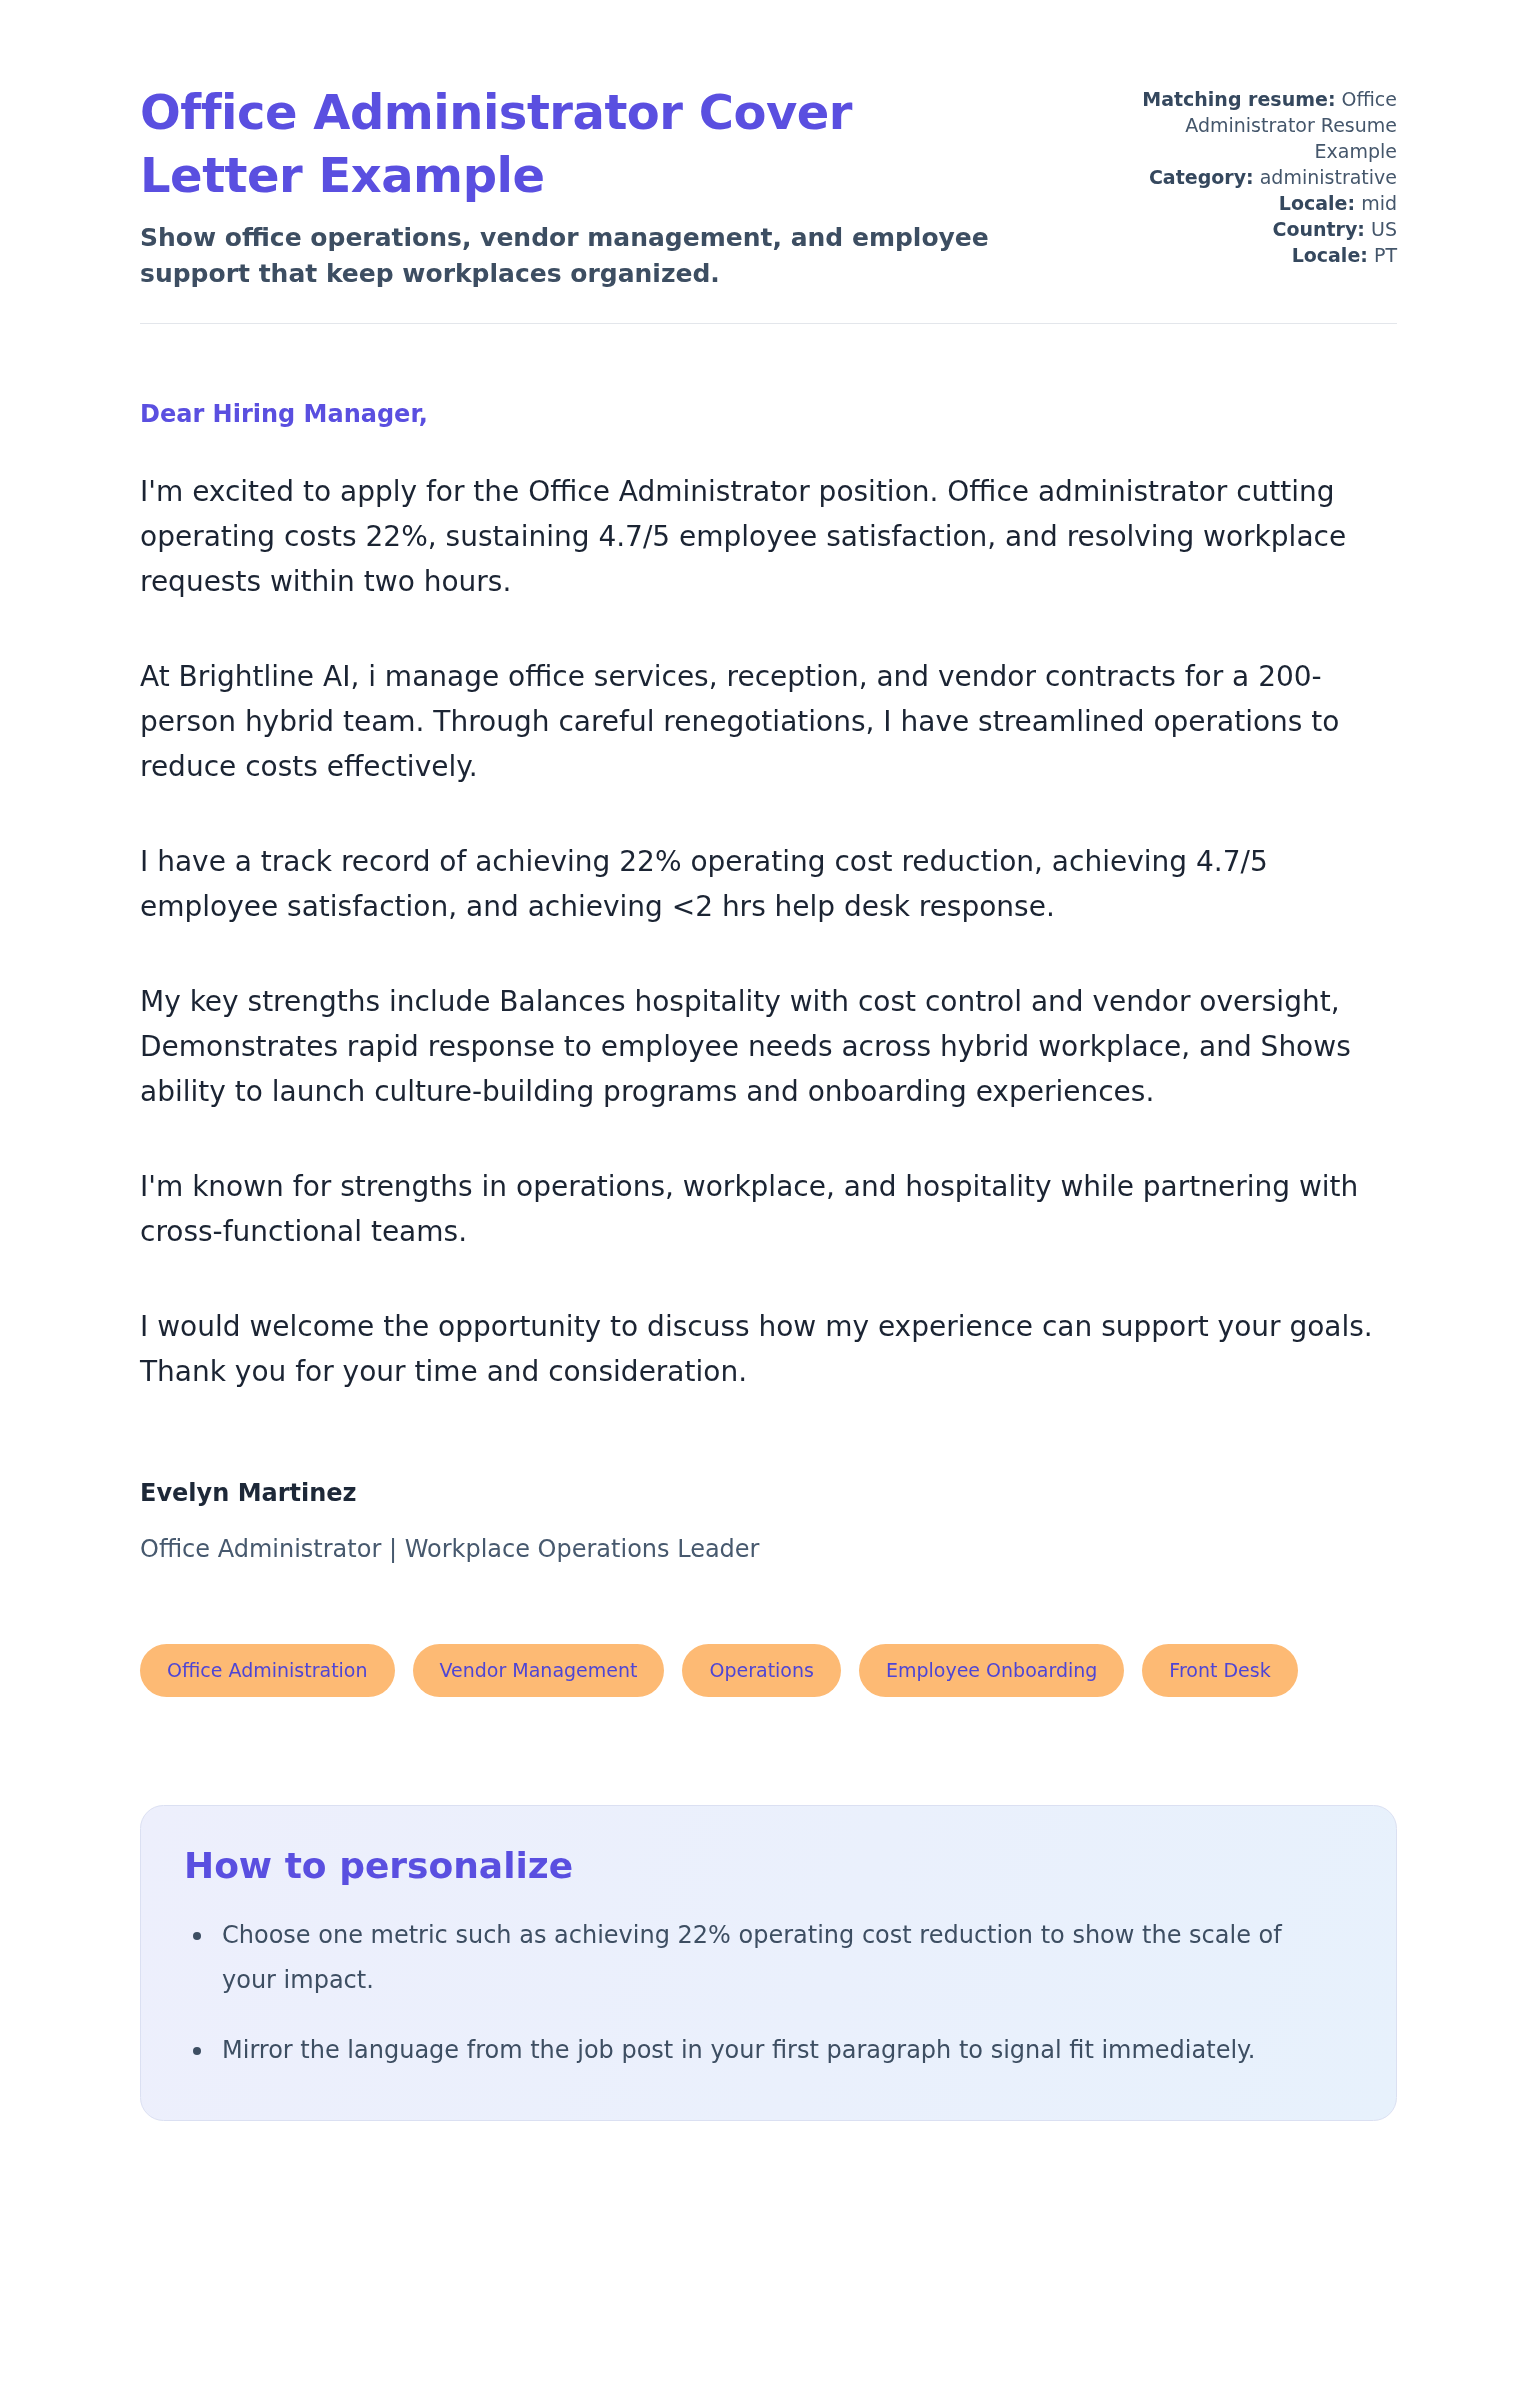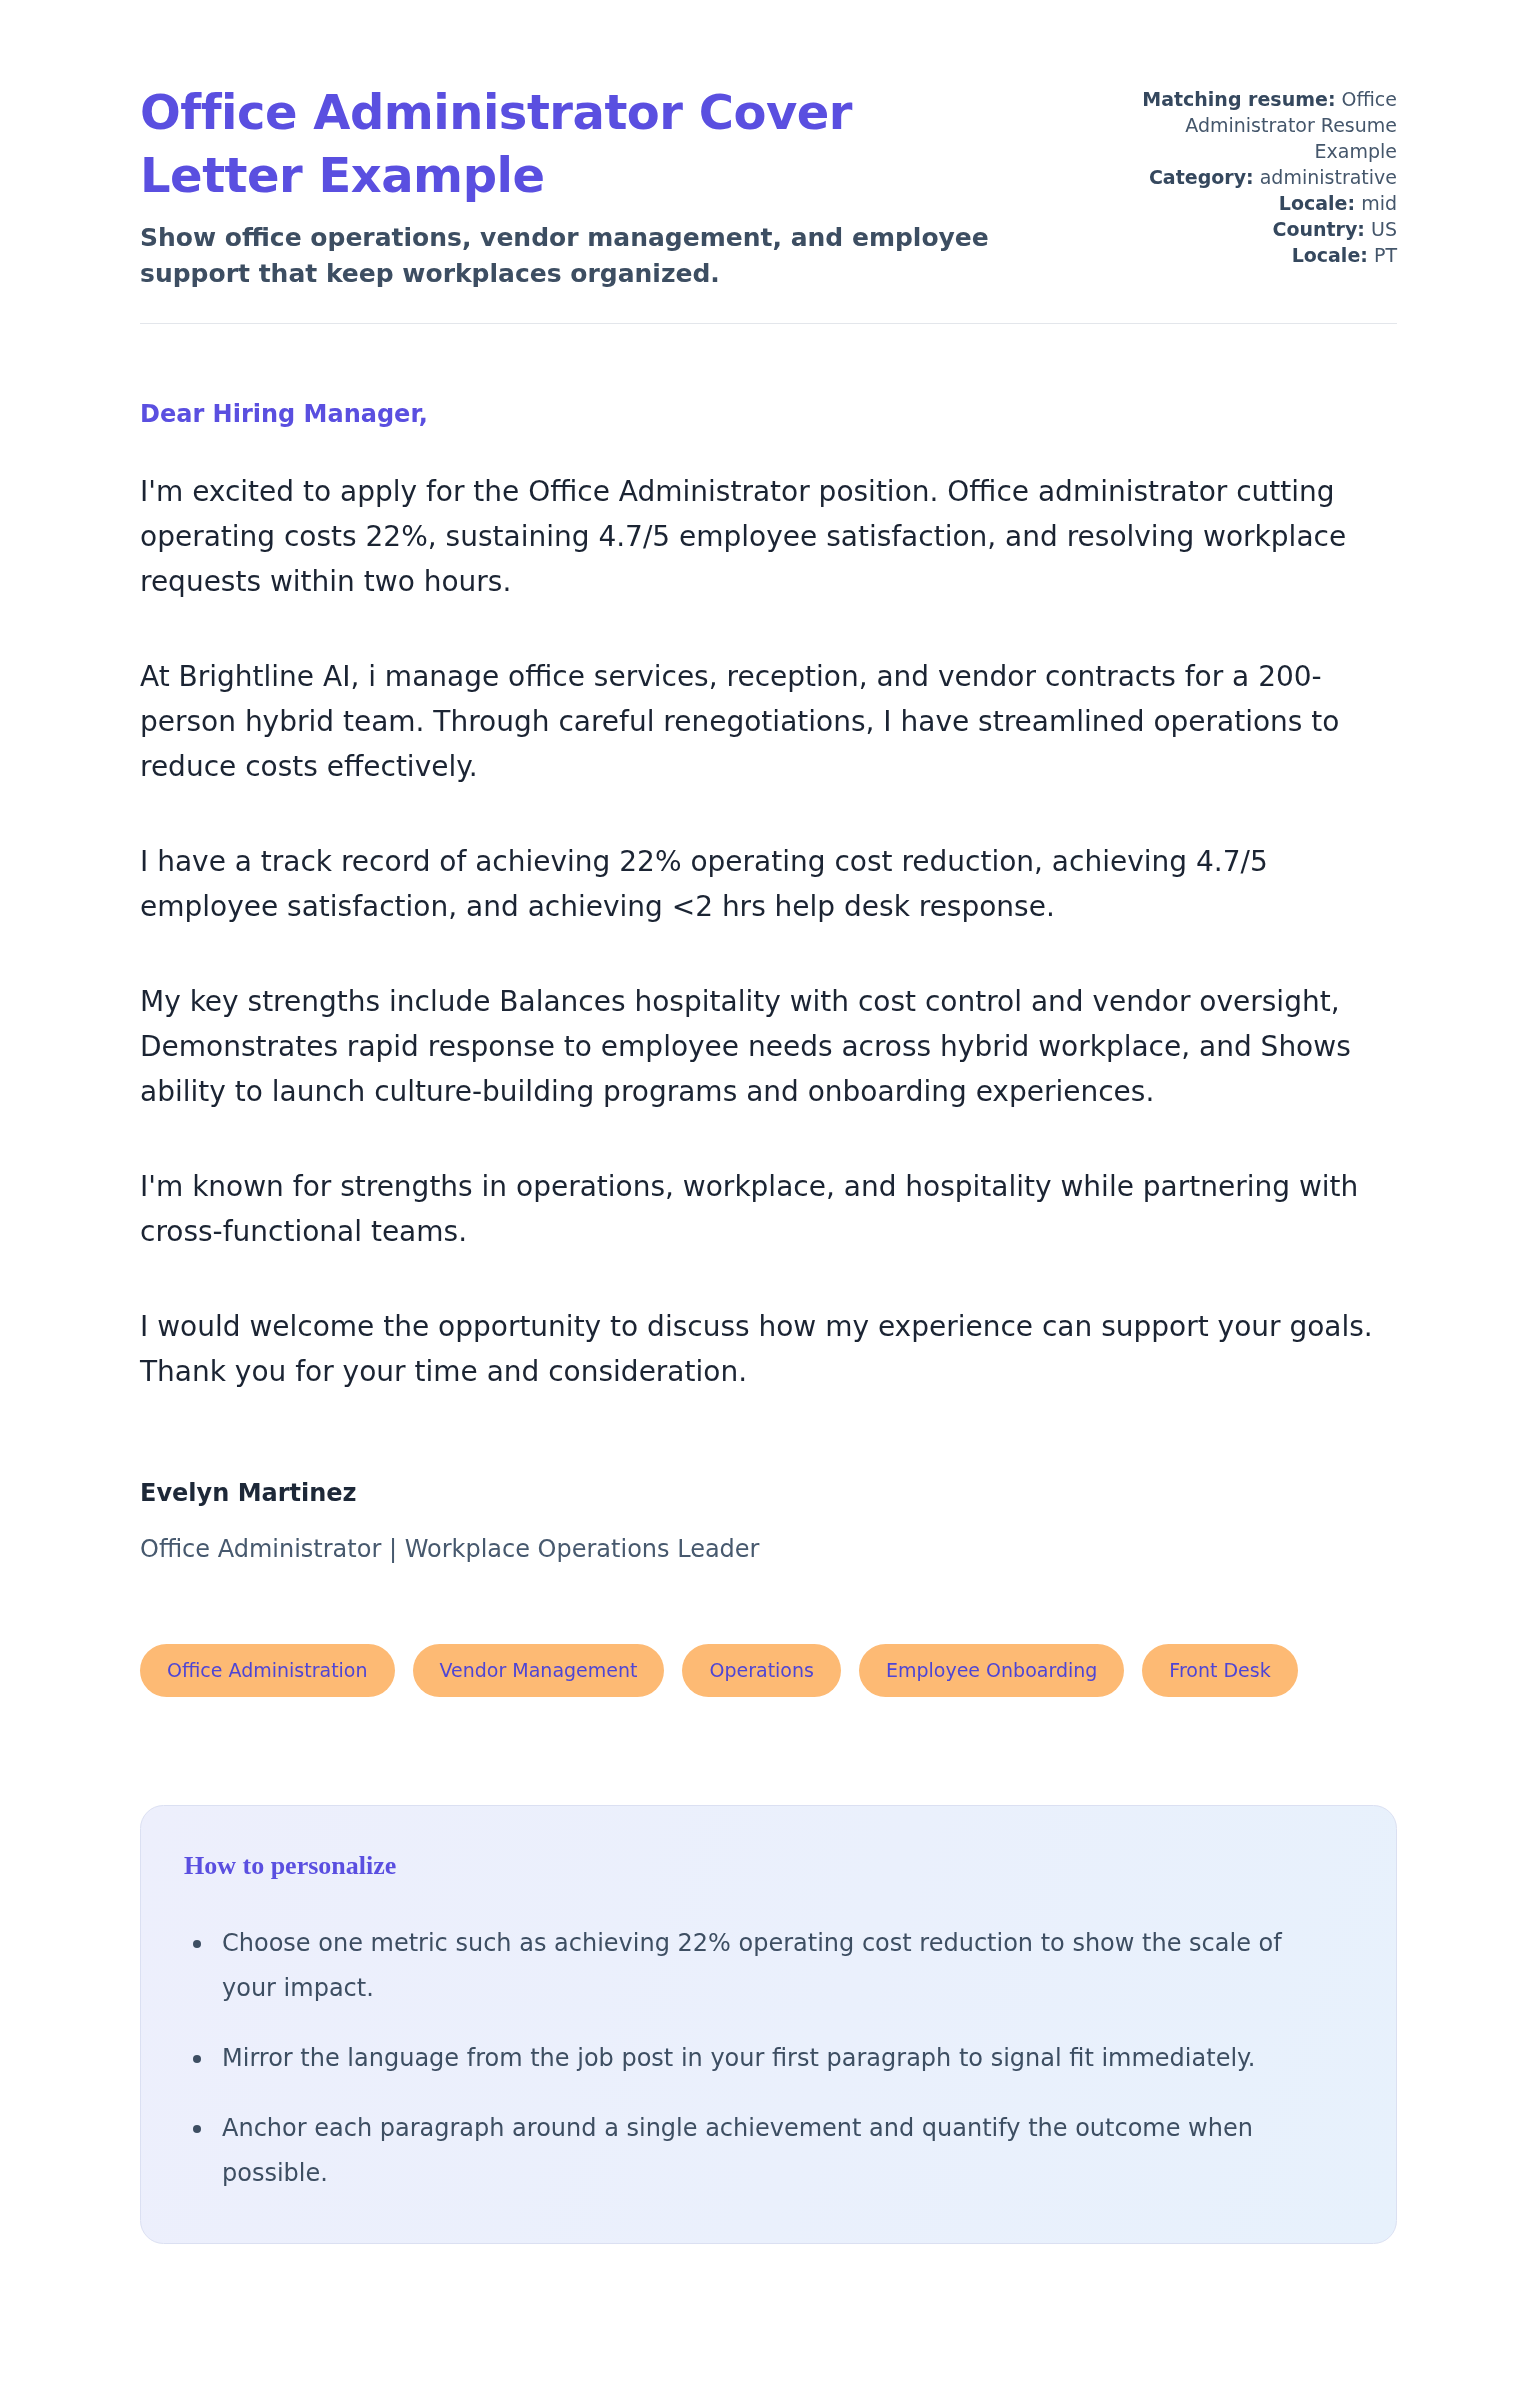--- a/index.html
+++ b/index.html
@@ -106,25 +106,24 @@
   .personalize-card {
     margin-top: 108px;
     border-radius: 23.5px;
     border: 0.9px solid #dbe0f2;
     background: linear-gradient(110deg, #edeffc 0%, #eaf0fc 55%, #e7f1fc 100%);
     padding: 42px 43px 47px 43px;
     width: 1257px;
   }
   .personalize-heading {
     color: #5a4fe0;
-    font-size: 26px;
+    font-size: 36px;
     line-height: 36px;
     font-weight: bold;
-    margin-bottom: 37px;
-    font-family: Liberation Serif, serif;
+    margin-bottom: 29px;
   }
   .tips { list-style: none; }
   .tips li {
     position: relative;
     font-size: 24px;
     line-height: 45px;
     color: #3d4e62;
     padding-left: 38px;
     margin-bottom: 25px;
     max-width: 1155px;
@@ -204,18 +203,17 @@
     </div>
 
   <div class="personalize-card">
     <div class="personalize-heading">How to personalize</div>
     <ul class="tips">
 
         <li>Choose one metric such as achieving 22% operating cost reduction to show the scale of your impact.</li>
 
         <li>Mirror the language from the job post in your first paragraph to signal fit immediately.</li>
 
-        <li>Anchor each paragraph around a single achievement and quantify the outcome when possible.</li>
       </ul>
   </div>
 
 </div>
 
 
 </body></html>

